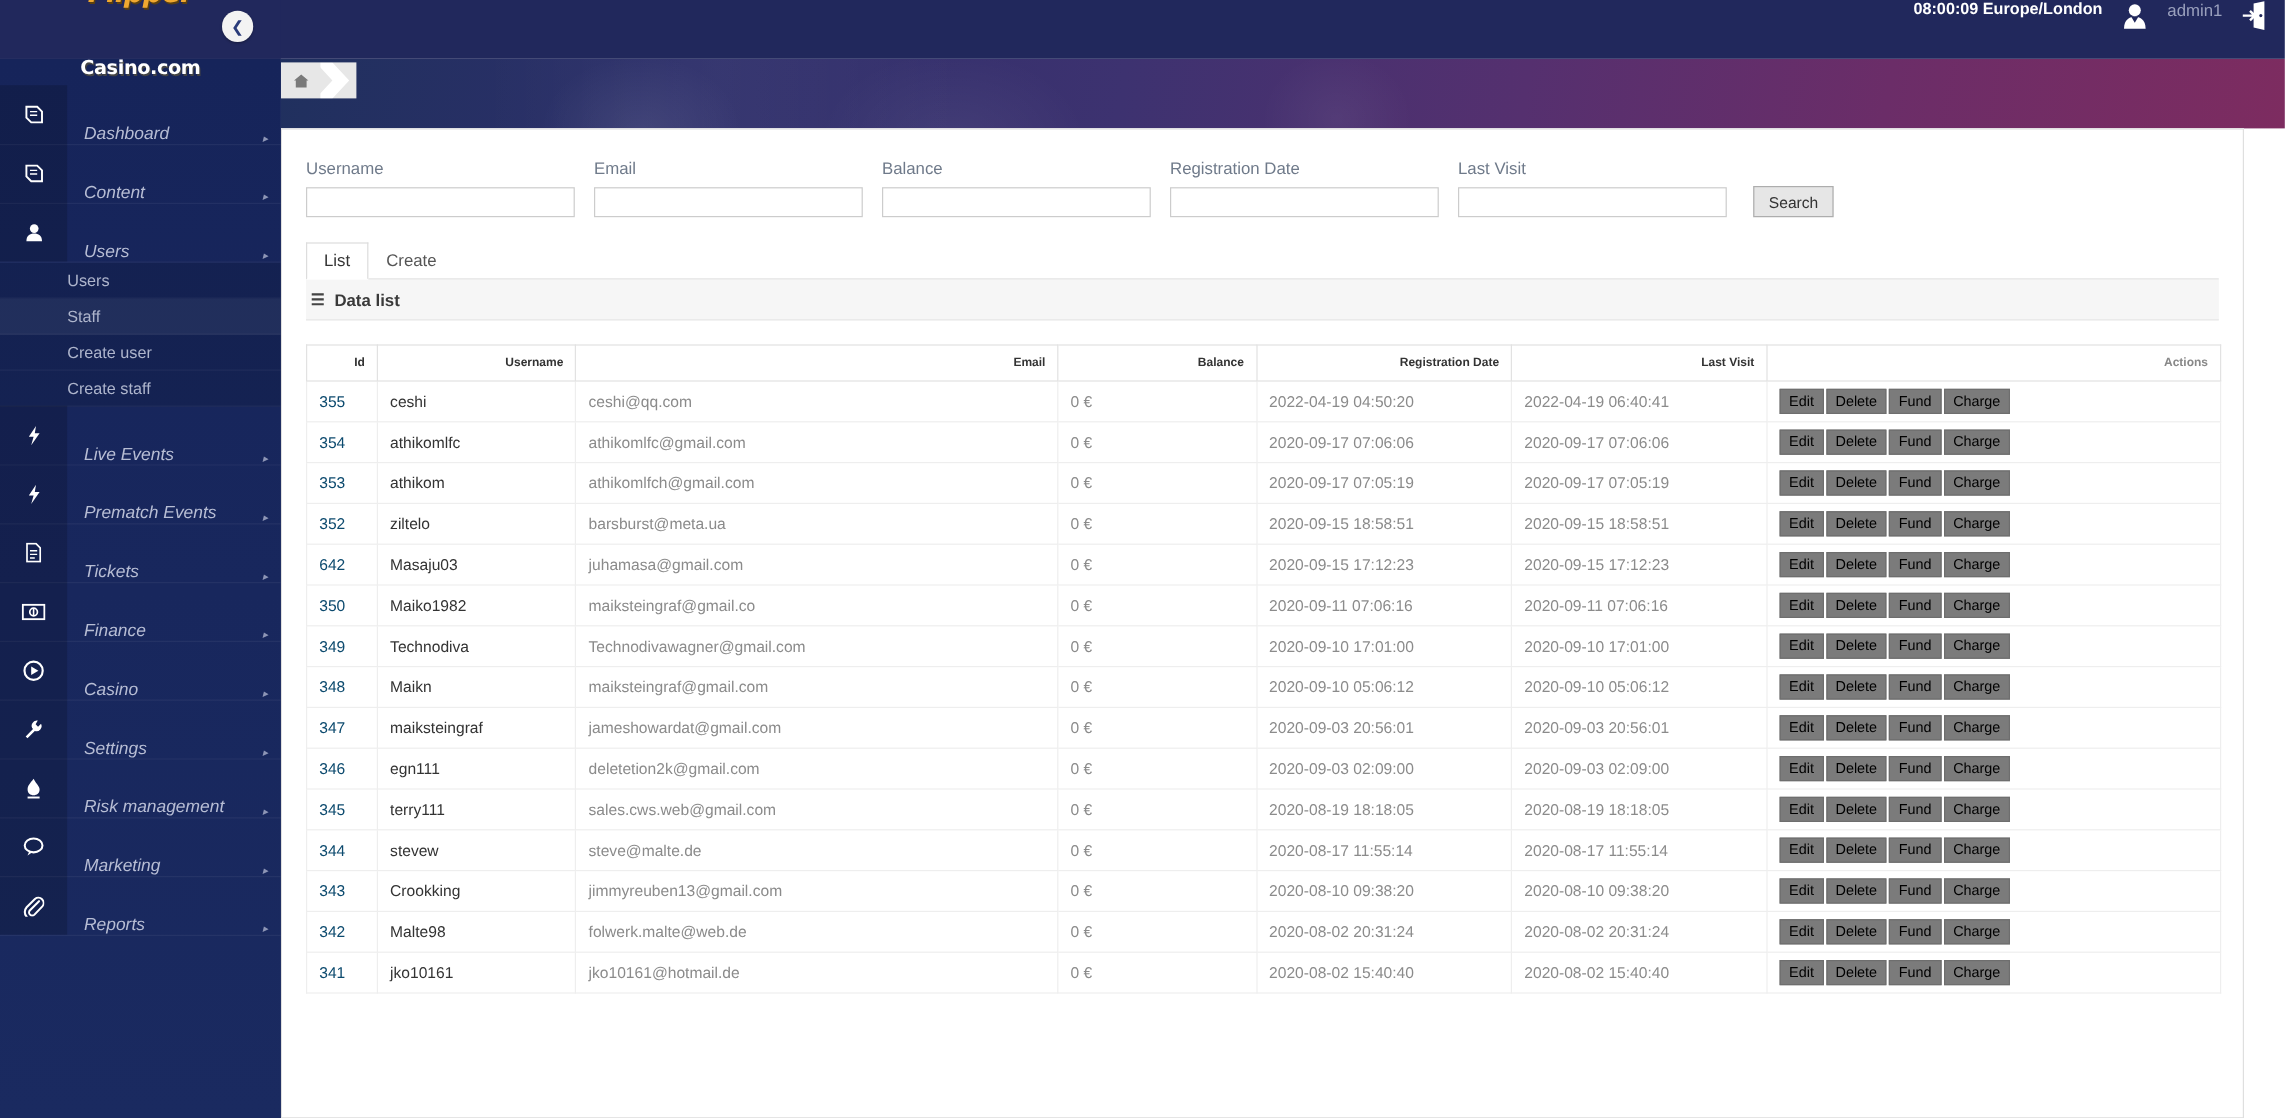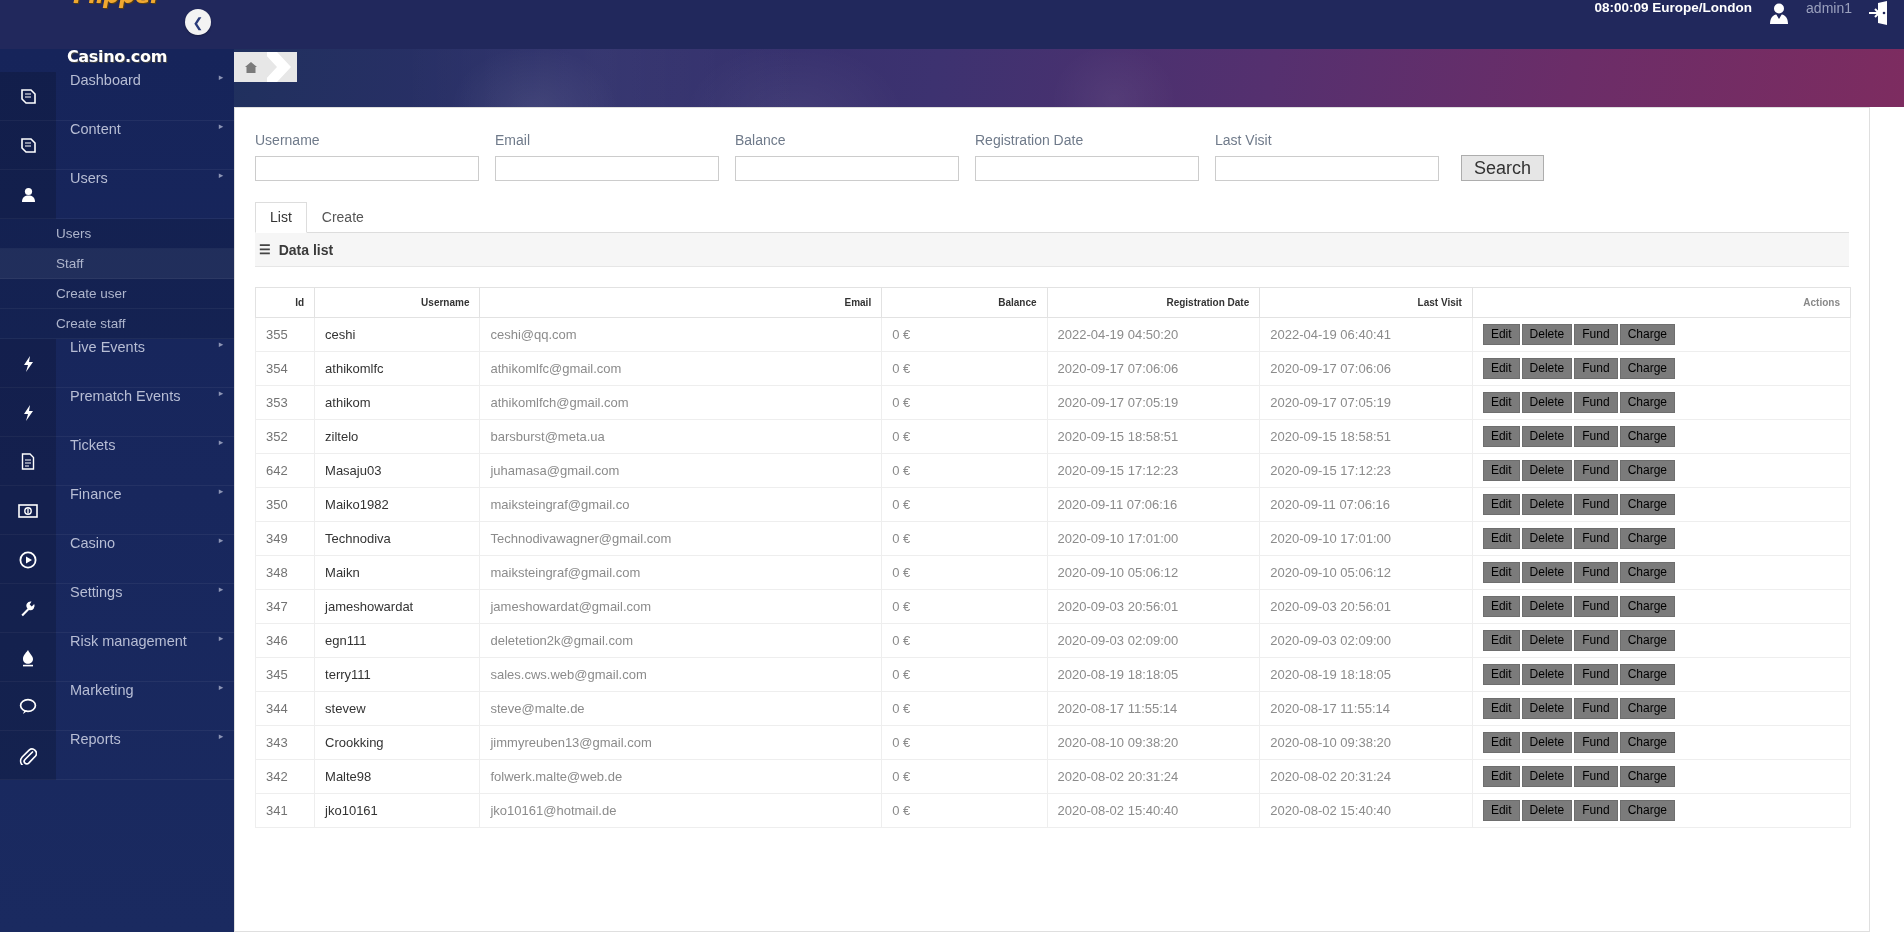--- a/index.html
+++ b/index.html
@@ -58,23 +58,24 @@
     width: 26px; height: 26px; border-radius: 50%;
     background: #f3f3f3;
     display: flex; align-items: center; justify-content: center;
     color: #2a3b7a; font-size: 13px;
     z-index: 45; cursor: pointer;
     box-shadow: 0 1px 2px rgba(0,0,0,.3);
   }
   .menu { margin-top: 23px; }
   .menu-item {
     position: relative; height: 49px;
-    display: flex; align-items: flex-start;
+    display: flex; align-items: flex-end;
     border-bottom: 1px solid rgba(255,255,255,0.055);
     cursor: pointer;
+    font-style: italic;
   }
   .menu-item .mi-icon {
     width: 56px; height: 49px;
     display: flex; align-items: center; justify-content: center;
     background: rgba(0,0,0,0.16);
     color: #ffffff;
   }
   .menu-item .mi-label {
     flex: 1; padding-left: 14px;
     color: #b7bdd4; font-size: 14.5px;
@@ -141,21 +142,21 @@
   }
   .filter-col input {
     width: 224px; height: 25px;
     border: 1px solid #ccc; background: #fff;
     font-size: 13px; padding: 2px 6px;
     font-family: "Liberation Sans", sans-serif;
   }
   .btn-search {
     height: 26px; padding: 2px 12px;
     background: #e6e6e6; border: 1px solid #adadad;
-    color: #333; font-size: 18px; cursor: pointer;
+    color: #333; font-size: 13px; cursor: pointer;
     margin-left: 6px;
     font-family: "Liberation Sans", sans-serif;
   }
 
   .tabs {
     margin: 20px 20px 0 20px;
     display: flex; align-items: flex-end;
     border-bottom: 1px solid #ddd;
     height: 32px;
   }
@@ -192,21 +193,21 @@
   }
   table.dt th.acth { color: #888; }
   table.dt td {
     padding: 9px 10px;
     border: 1px solid #eeeeee;
     color: #8b8b8b;
     height: 32px;
     vertical-align: middle;
   }
   table.dt td.c-user { color: #333; }
-  table.dt td.c-id { color: #737373; }
+  table.dt td.c-id { color: #0c4a6e; }
   .col-id { width: 50px; }
   .col-user { width: 140px; }
   .col-email { width: 340px; }
   .col-bal { width: 140px; }
   .col-reg { width: 180px; }
   .col-last { width: 180px; }
   .col-act { width: 320px; margin-left: 16px; }
   .act-cell { padding: 5px 10px !important; white-space: nowrap; }
   .btn-act {
     display: inline-block;
@@ -531,21 +532,21 @@
           <td class="c-id col-id">348</td>
           <td class="c-user col-user">Maikn</td>
           <td class="col-email">maiksteingraf@gmail.com</td>
           <td class="col-bal">0 €</td>
           <td class="col-reg">2020-09-10 05:06:12</td>
           <td class="col-last">2020-09-10 05:06:12</td>
           <td class="col-act act-cell"><button class="btn-act">Edit</button><button class="btn-act">Delete</button><button class="btn-act">Fund</button><button class="btn-act">Charge</button></td>
         </tr>
         <tr>
           <td class="c-id col-id">347</td>
-          <td class="c-user col-user">jameshowardat</td>
+          <td class="c-user col-user">maiksteingraf</td>
           <td class="col-email">jameshowardat@gmail.com</td>
           <td class="col-bal">0 €</td>
           <td class="col-reg">2020-09-03 20:56:01</td>
           <td class="col-last">2020-09-03 20:56:01</td>
           <td class="col-act act-cell"><button class="btn-act">Edit</button><button class="btn-act">Delete</button><button class="btn-act">Fund</button><button class="btn-act">Charge</button></td>
         </tr>
         <tr>
           <td class="c-id col-id">346</td>
           <td class="c-user col-user">egn111</td>
           <td class="col-email">deletetion2k@gmail.com</td>

